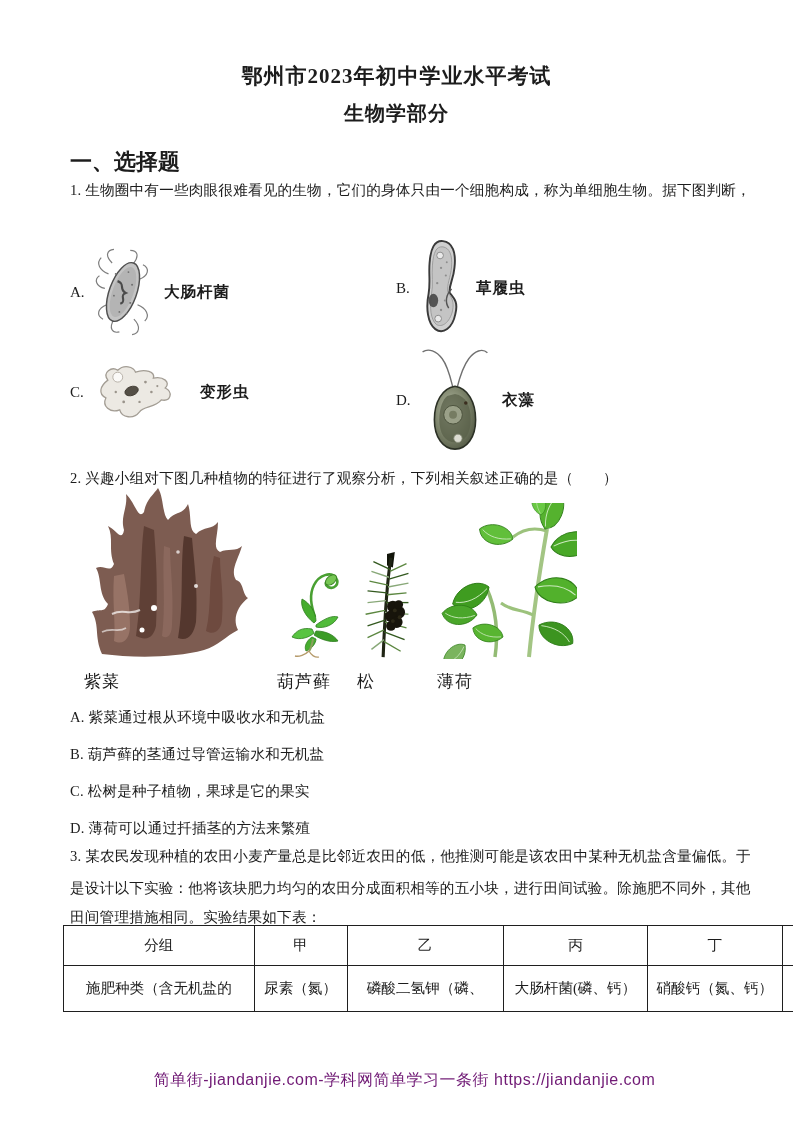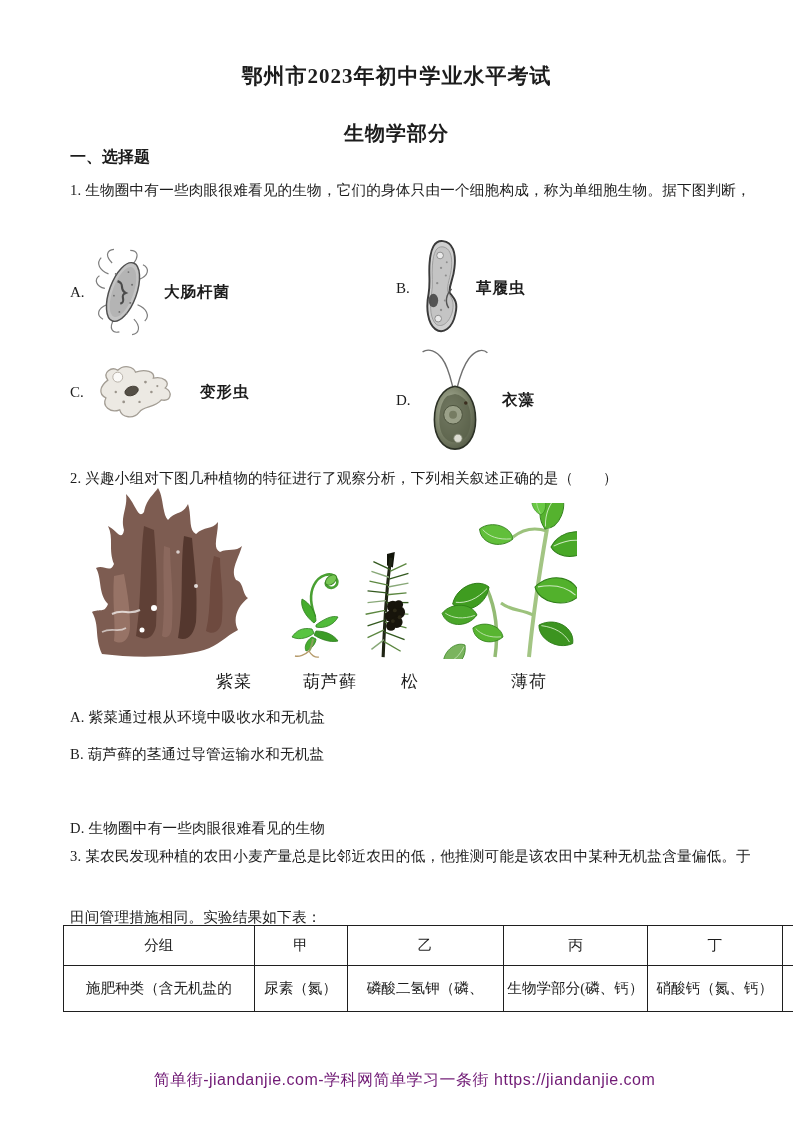--- a/index.html
+++ b/index.html
@@ -10,26 +10,26 @@
     background:#ffffff;
     font-family:"Liberation Serif","DejaVu Serif",serif;
     color:#1c1c1c;
     overflow:hidden;
   }
   .title{
     position:absolute;top:62px;left:0;width:100%;
     text-align:center;font-size:21px;font-weight:bold;letter-spacing:1px;
   }
   .subtitle{
-    position:absolute;top:120px;left:0;width:100%;
+    position:absolute;top:100px;left:0;width:100%;
     text-align:center;font-size:20px;font-weight:bold;letter-spacing:1px;
   }
   .section-head{
     position:absolute;top:147px;left:70px;
-    font-size:16px;font-weight:bold;
+    font-size:22px;font-weight:bold;
   }
   .bodyline{
     position:absolute;left:70px;
     font-size:14.6px;white-space:nowrap;letter-spacing:0.2px;
   }
   .em-dots{
     display:inline-block;
     background-image:radial-gradient(circle,#222 1.4px,transparent 1.6px);
     background-size:14.8px 5px;
     background-repeat:repeat-x;
@@ -40,21 +40,21 @@
   .q1-opt{
     position:absolute;display:flex;align-items:center;
     font-size:15px;
   }
   .q1-opt .letter{width:24px;flex:0 0 auto;}
   .q1-opt .org-label{margin-left:12px;font-size:15.5px;letter-spacing:1px;font-weight:bold;}
   .q1-opt svg{flex:0 0 auto;display:block;}
   .plant{position:absolute;}
   .plant svg{display:block;width:100%;height:100%;}
   .plant-label{
-    position:absolute;top:670px;text-align:right;
+    position:absolute;top:670px;text-align:left;
     font-size:17px;letter-spacing:1px;
   }
   .exam-table{
     position:absolute;top:925px;left:63px;width:782px;
     border-collapse:collapse;table-layout:fixed;
     font-size:14.6px;
   }
   .exam-table th,.exam-table td{
     border:1.4px solid #1f1f1f;
     text-align:center;vertical-align:middle;
@@ -300,23 +300,25 @@
     </svg>
   </div>
 
   <div class="plant-label" style="left:84px;width:168px;">紫菜</div>
   <div class="plant-label" style="left:277px;width:80px;">葫芦藓</div>
   <div class="plant-label" style="left:357px;width:62px;">松</div>
   <div class="plant-label" style="left:437px;width:110px;">薄荷</div>
 
   <div class="bodyline" style="top:708px;"><span>A.</span>&nbsp;<span>紫菜通过根从环境中吸收水和无机盐</span></div>
   <div class="bodyline" style="top:745px;text-align:center;"><span>B.</span>&nbsp;<span>葫芦藓的茎通过导管运输水和无机盐</span></div>
-  <div class="bodyline" style="top:819px;"><span>D.</span>&nbsp;<span>生物圈中有一些肉眼很难看见的生物</span></div>
+  <div class="bodyline" style="top:782px;"><span>C.</span>&nbsp;<span>松树是种子植物，果球是它的果实</span></div>
+  <div class="bodyline" style="top:819px;"><span>D.</span>&nbsp;<span>薄荷可以通过扦插茎的方法来繁殖</span></div>
 
   <div class="bodyline" style="top:847px;">3. 某农民发现种植的农田小麦产量总是比邻近农田的低，他推测可能是该农田中某种无机盐含量偏低。于</div>
+  <div class="bodyline" style="top:879px;">是设计以下实验：他将该块肥力均匀的农田分成面积相等的五小块，进行田间试验。除施肥不同外，其他</div>
   <div class="bodyline" style="top:908px;">田间管理措施相同。实验结果如下表：</div>
 
   <table class="exam-table">
     <colgroup>
       <col style="width:24.4%">
         <col style="width:11.9%">
         <col style="width:20%">
       <col style="width:18.5%">
         <col style="width:17.2%">
         <col style="width:8%">
@@ -327,21 +329,21 @@
       <th>甲</th>
       <th>乙</th>
       <th>丙</th>
       <th>丁</th>
       <th>戊</th>
     </tr>
     <tr class="r2">
       <td>施肥种类（含无机盐的</td>
       <td>尿素（氮）</td>
       <td>磷酸二氢钾（磷、</td>
-      <td>生物学部分(磷、钙）</td>
+      <td>大肠杆菌(磷、钙）</td>
       <td>硝酸钙（氮、钙）</td>
       <td>不施</td>
     </tr>
   </tbody>
     </table>
 
   <div class="footer">简单街-jiandanjie.com-学科网简单学习一条街 https://jiandanjie.com</div>
 
 </div>
 

